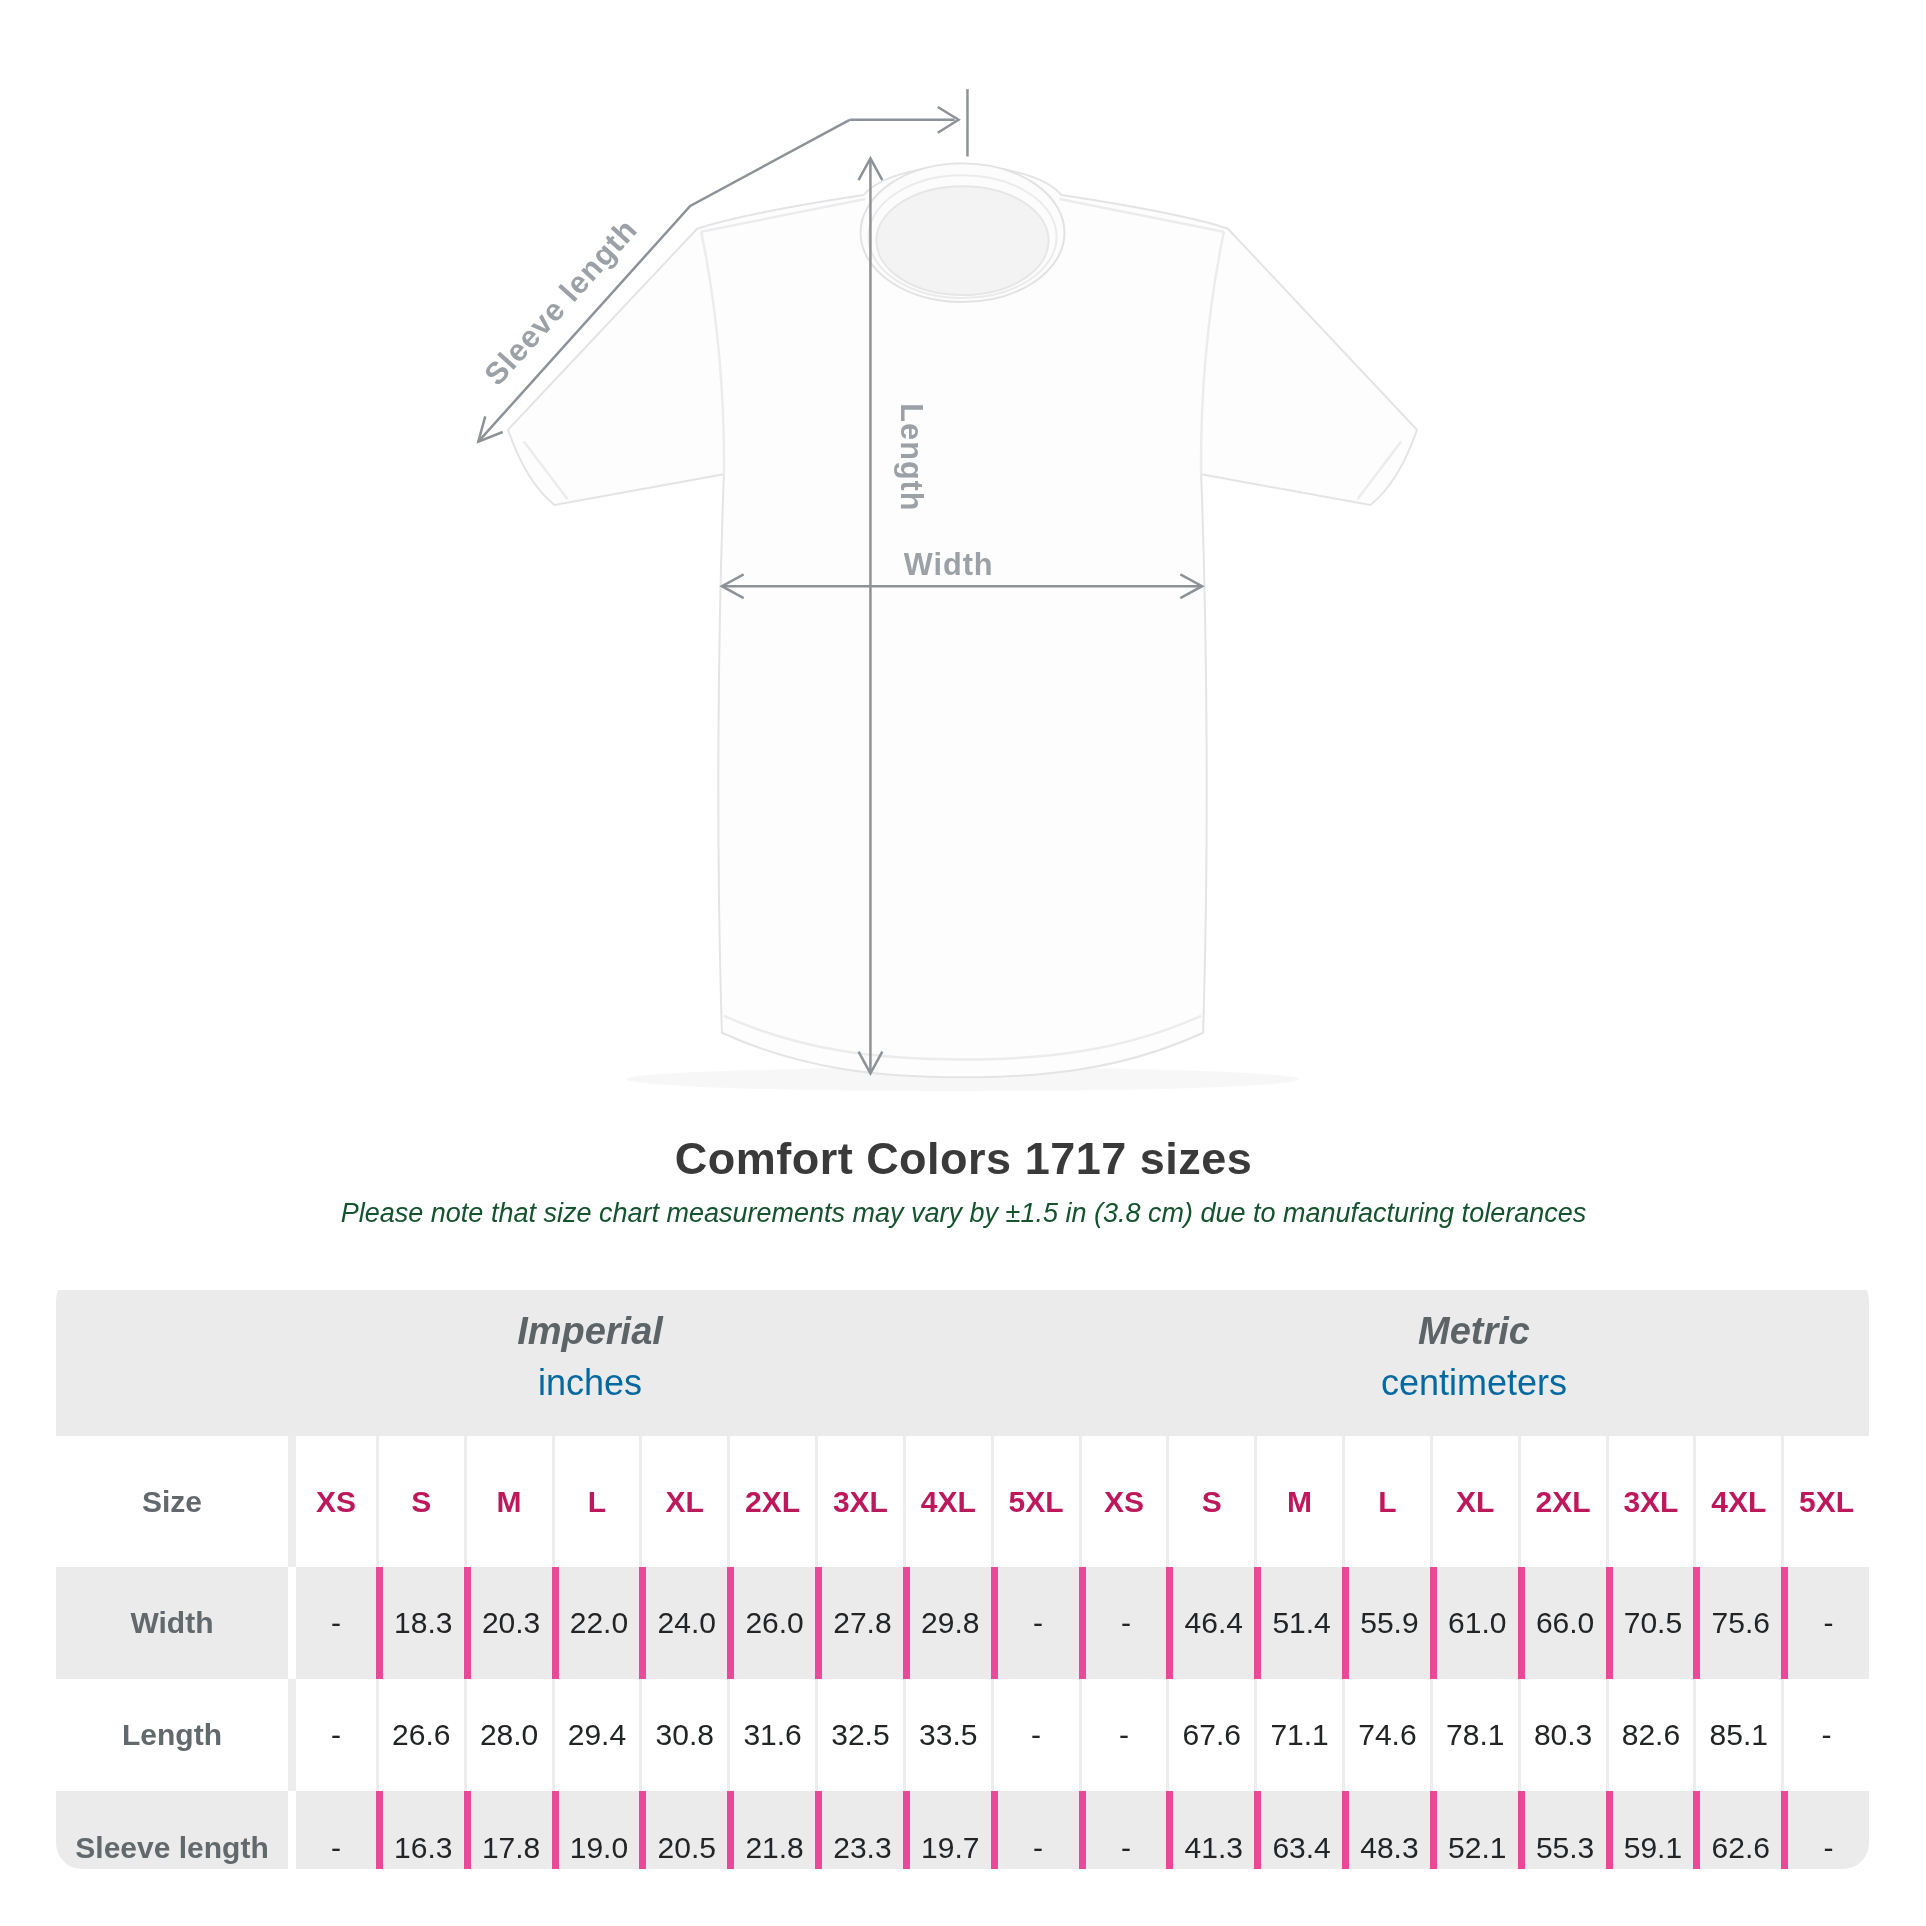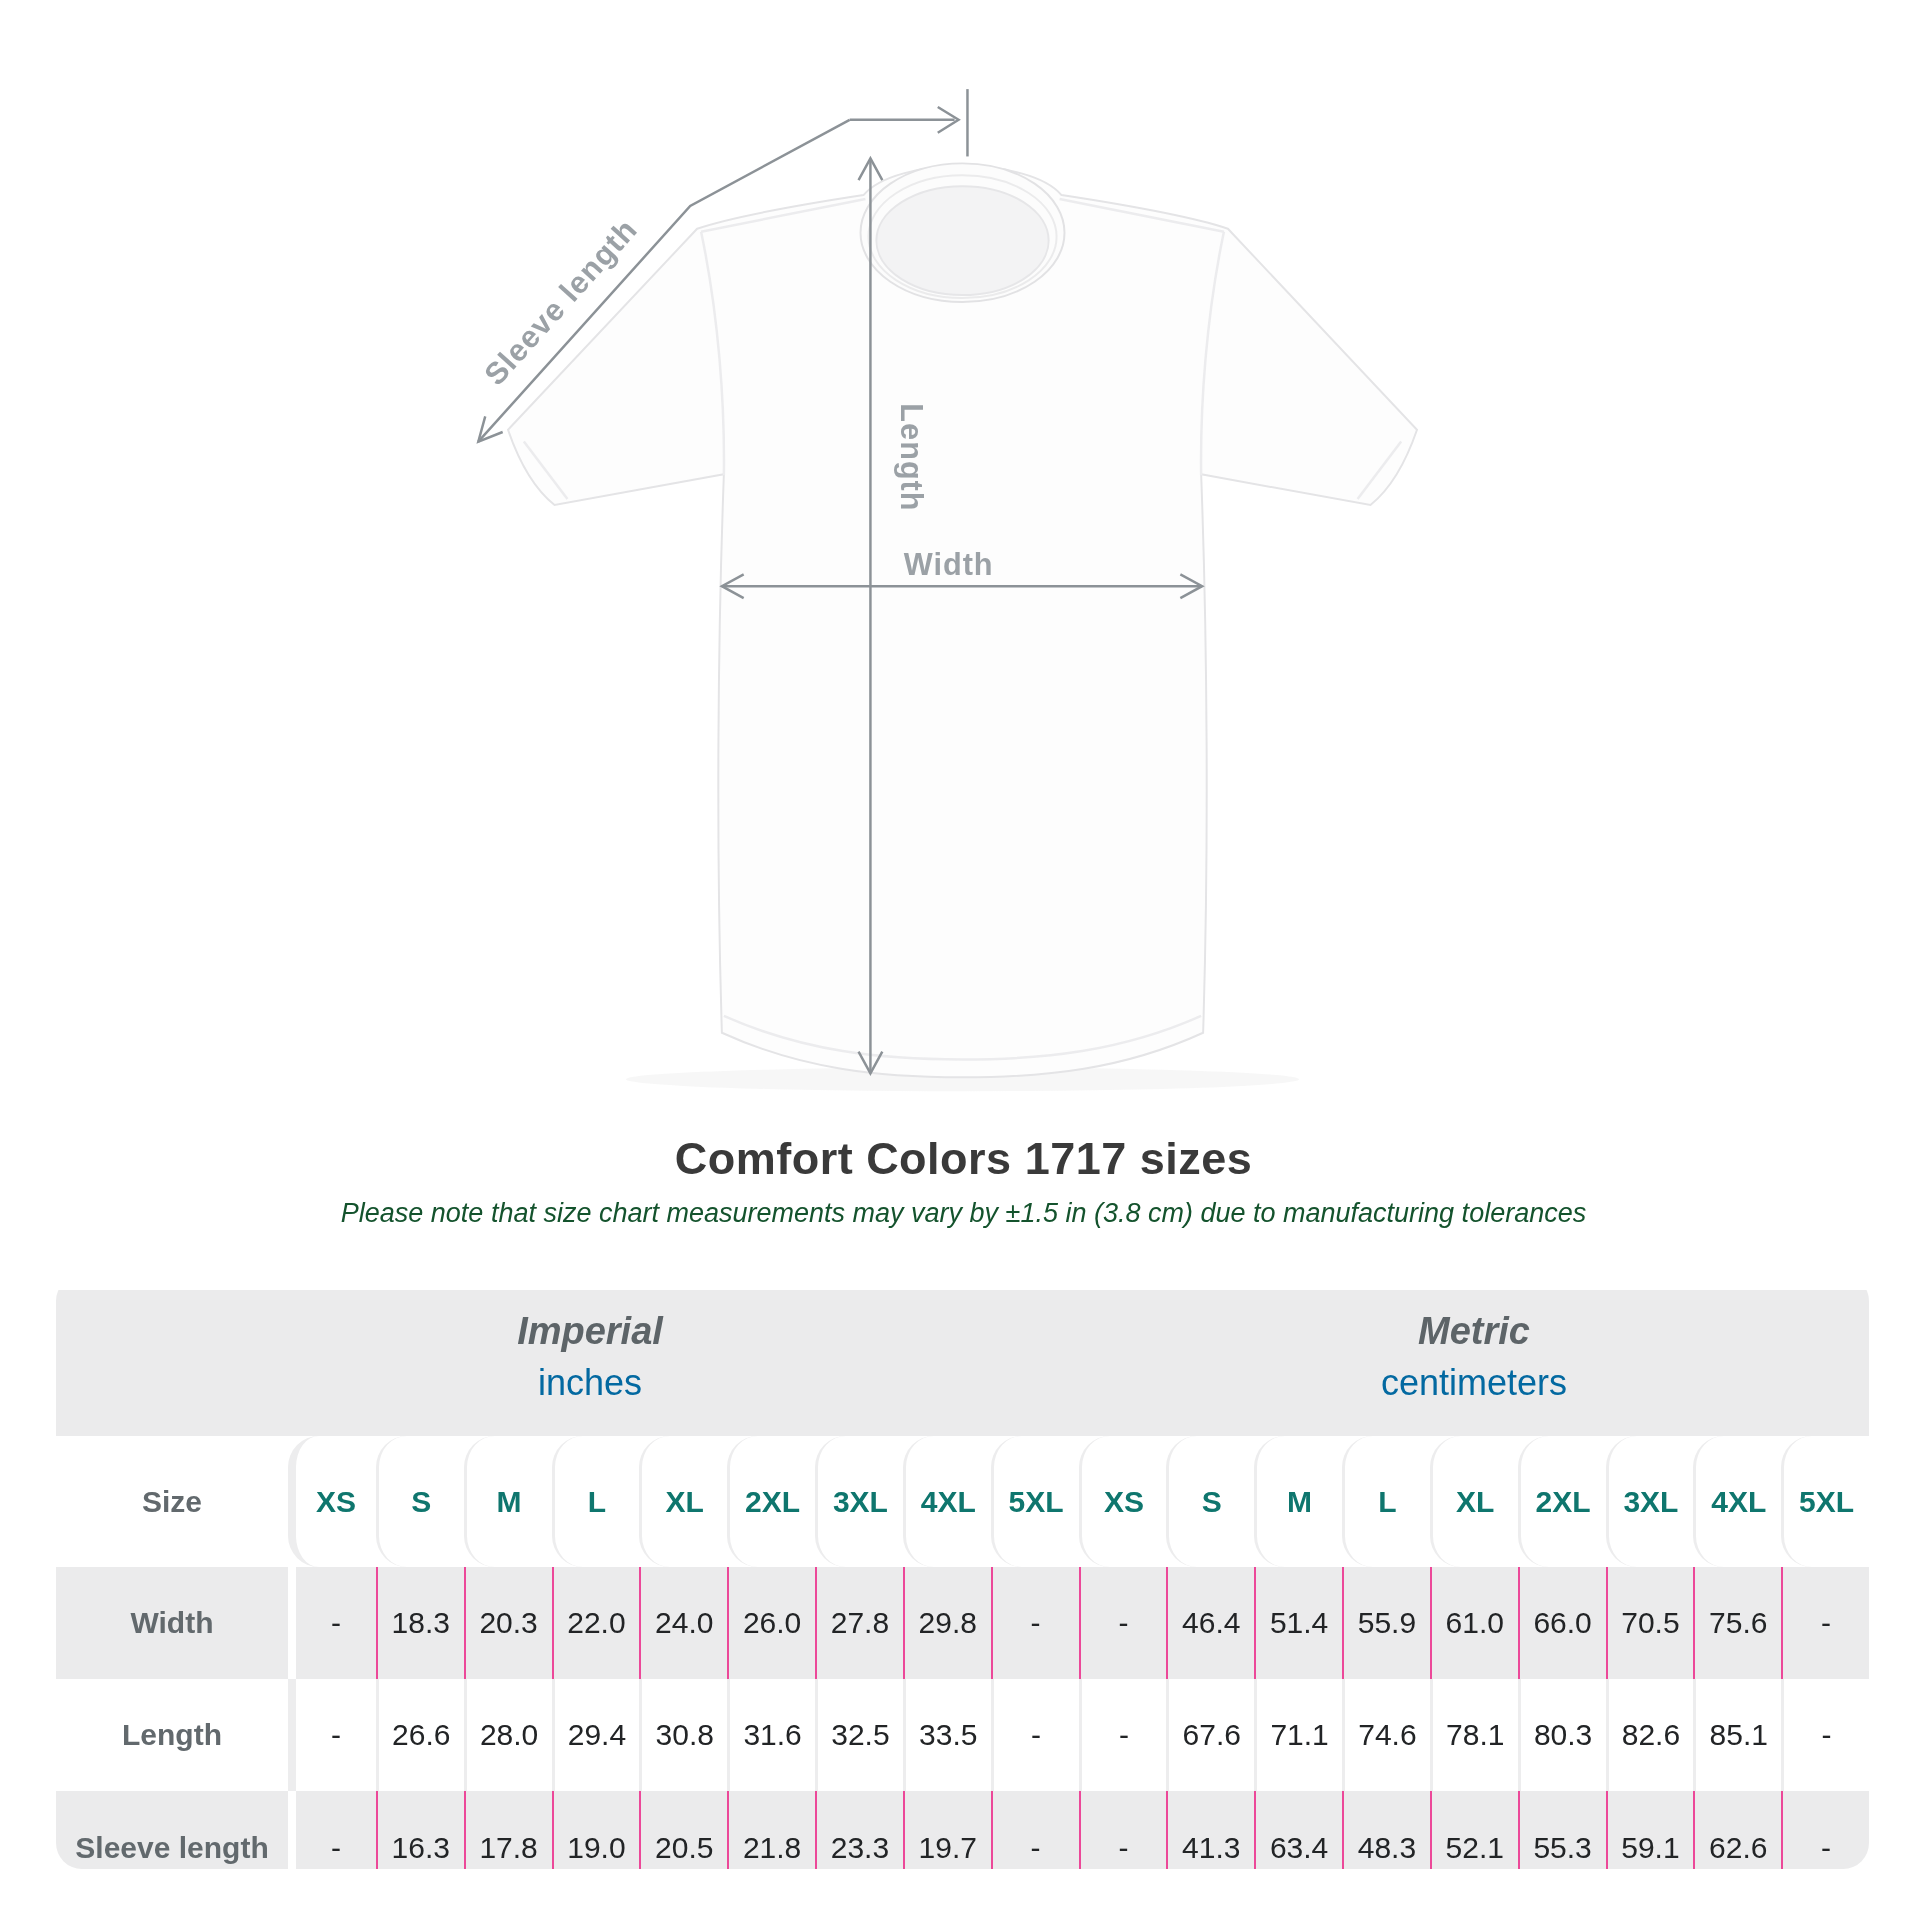--- a/index.html
+++ b/index.html
@@ -31,24 +31,24 @@
   .band-group .g-label{font-size:38px;font-weight:bold;font-style:italic;color:#5d6468;}
   .band-group .g-sub{margin-top:9px;font-size:36px;color:#0369a1;}
   #group-imperial{left:534px;}
   #group-metric{left:1418px;}
   .trow{display:grid;grid-template-columns:232px repeat(18,1fr);}
   .row-white{background:#ffffff;}
   .row-gray{background:#ebebec;}
   .cell{display:flex;align-items:center;justify-content:center;}
   .head-label{font-size:30px;font-weight:bold;color:#62696d;}
   .value{font-size:30px;color:#222426;}
-  .col-head{font-size:30px;font-weight:bold;color:#0f766e;border-radius:31px;}
+  .col-head{font-size:30px;font-weight:bold;color:#be185d;}
   .row-white .sep{border-left:3px solid #ededee;}
   .row-white .first-sep{border-left:8px solid #ededee;}
-  .row-gray .sep{border-left:2px solid #ec4899;}
+  .row-gray .sep{border-left:7px solid #ec4899;}
   .row-gray .first-sep{border-left:8px solid #ffffff;}
 </style>
 </head>
 <body>
 
 <div id="stage">
 
   <svg id="diagram" width="1927" height="1109" viewBox="0 0 1946 1120">
 
     <ellipse cx="972" cy="1090" rx="340" ry="12" fill="#f4f4f4" opacity="0.7"></ellipse>

